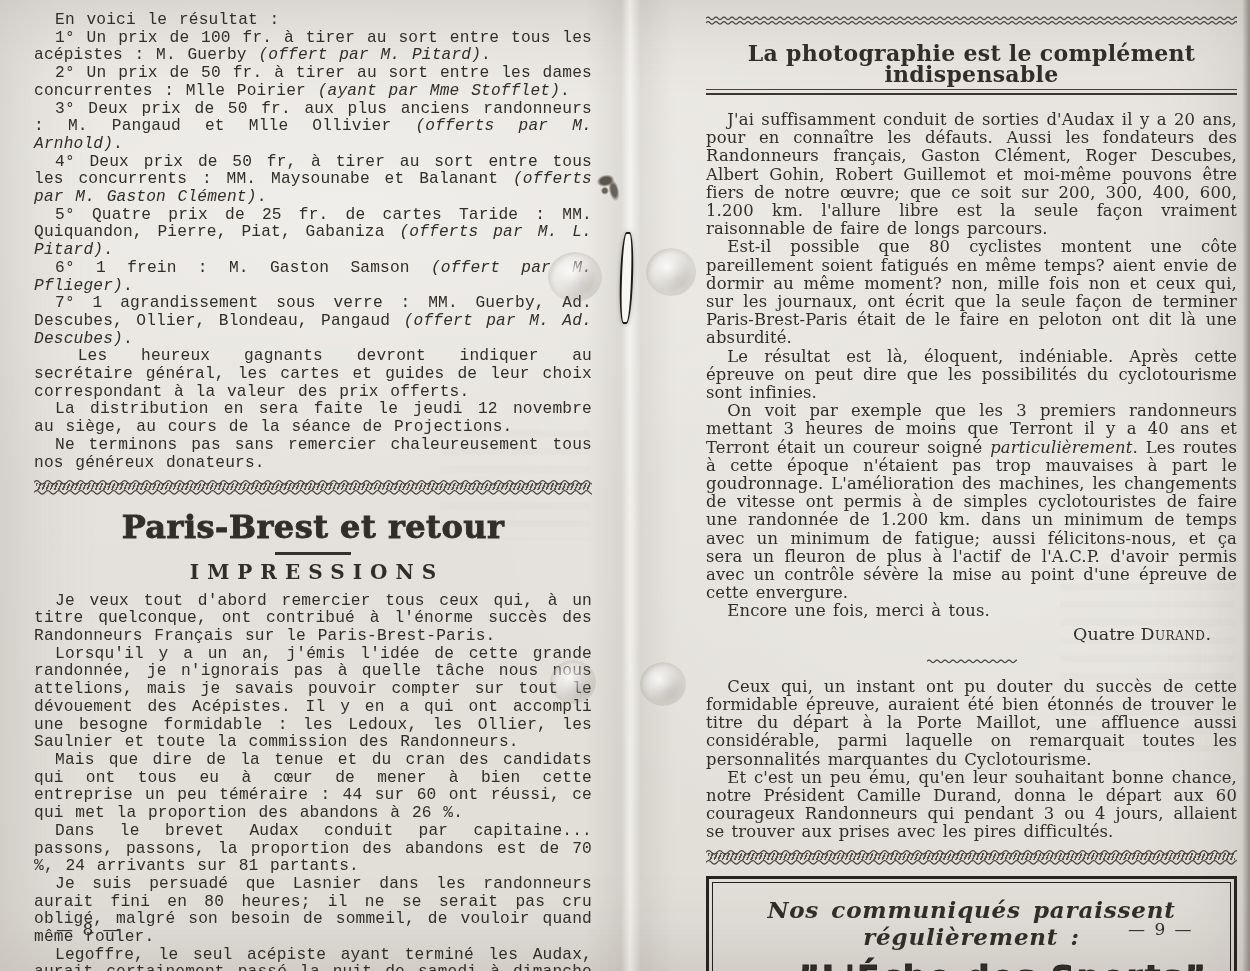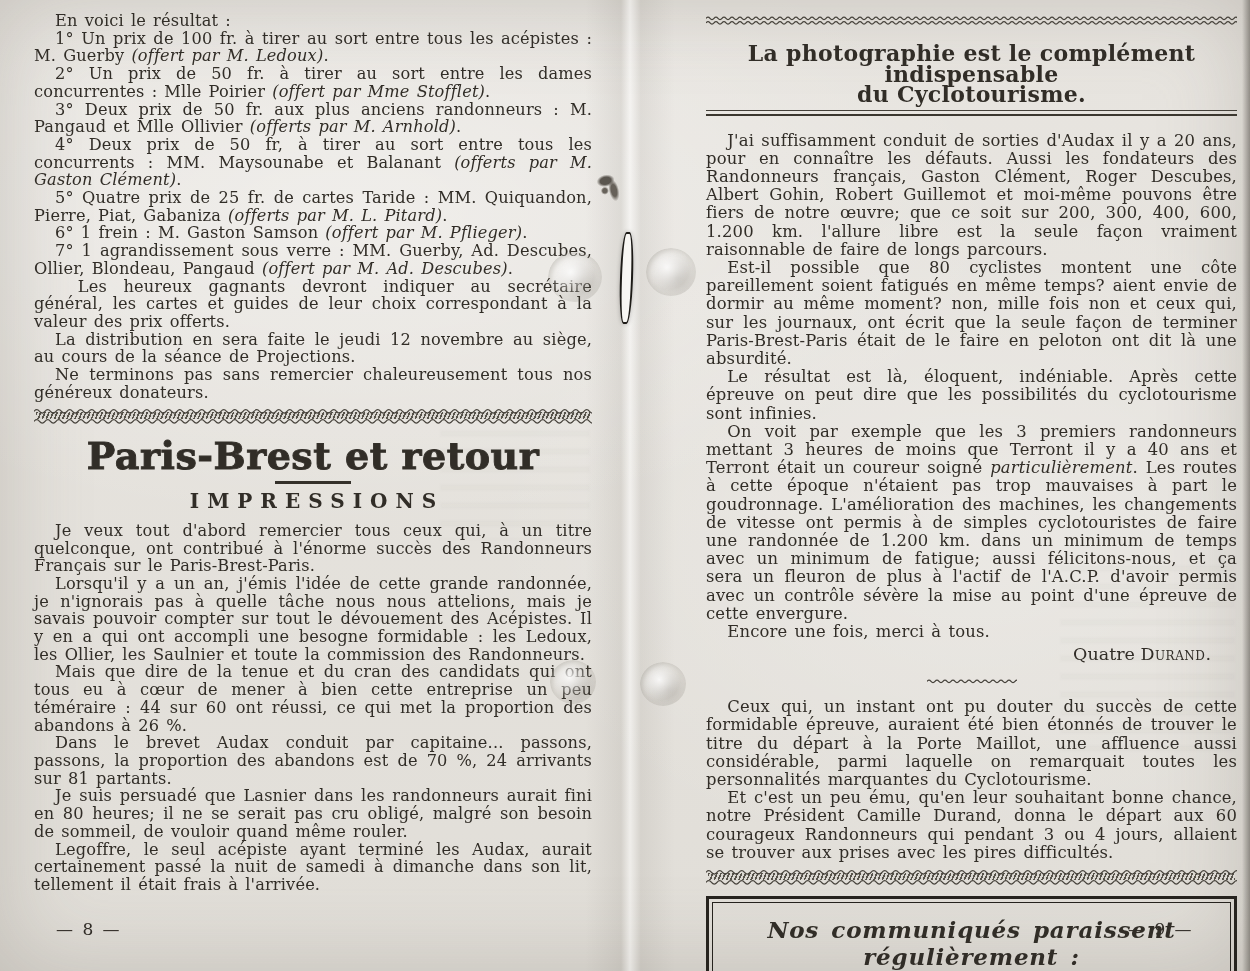--- a/index.html
+++ b/index.html
@@ -9,33 +9,33 @@
     background:
       radial-gradient(1100px 520px at 28% 22%, rgba(255,255,255,0.38), rgba(255,255,255,0) 60%),
       radial-gradient(900px 620px at 78% 55%, rgba(255,255,255,0.25), rgba(255,255,255,0) 55%),
       linear-gradient(#e8e5e0,#e1ded8);
     box-shadow: inset 0 0 90px rgba(110,104,94,0.28);
   }
   
   .left-col{position:absolute;left:34px;top:12px;width:558px;}
   .right-col{position:absolute;left:706px;top:12px;width:531px;}
   .para{margin:0;text-indent:1.3em;text-align:justify;word-spacing:0.11em;letter-spacing:0.01em;}
-  .left-col .para{font-size:16.2px;line-height:17.7px;}
+  .left-col .para{font-size:16.2px;line-height:17.7px;font-family:Liberation Mono, monospace;}
   .right-col .para{font-size:16.4px;line-height:18.2px;}
   .para.bigind{text-indent:2.7em;}
   .it{font-style:italic;}
   .sc{font-variant:small-caps;letter-spacing:0.5px;}
   
   .fancy-divider{margin-top:6px;}
   .fancy-divider svg{display:block;}
   .hatch{height:7px;margin:-2px 2px;background:repeating-linear-gradient(112deg,#57534b 0 1.6px,#dbd8d2 1.6px 3.8px);}
   .wavy-top{margin-bottom:-3px;}
   .wave path{stroke:#47433c;stroke-width:1.25;fill:none;}
   
-  .pb-title{margin:10px 0 0;text-align:center;font-size:38px;line-height:42px;font-weight:bold;
+  .pb-title{margin:10px 0 0;text-align:center;font-size:32px;line-height:42px;font-weight:bold;
     letter-spacing:0.5px;-webkit-text-stroke:0.9px #34302a;}
   .title-rule{width:76px;height:2.4px;background:#34302a;margin:4px auto 6px;}
   .impressions{margin:0 0 10px;text-align:center;font-size:20px;line-height:22px;font-weight:bold;letter-spacing:8px;text-indent:8px;}
   
   .rp-header{margin-top:12px;text-align:center;font-weight:bold;font-size:22px;line-height:20.5px;letter-spacing:0.3px;}
   .double-rule{margin-top:5px;margin-bottom:16px;height:3px;border-top:1.4px solid #45413a;border-bottom:2.6px solid #3b372f;}
   .sig{margin-top:3px;text-align:right;padding-right:26px;font-size:17.5px;}
   .squiggle-wrap{text-align:center;margin:6px 0 9px;}
   .squiggle-wrap svg{display:inline-block;}
   
@@ -71,22 +71,22 @@
     background:repeating-linear-gradient(rgba(112,106,95,0.055) 0 7px, rgba(0,0,0,0) 7px 18px);}
 </style>
 </head>
 <body>
 
 <div class="scan">
 
   <div class="left-col">
     <div>
         <p class="para"><span>En voici le résultat :</span></p>
-        <p class="para"><span>1° Un prix de 100 fr. à tirer au sort entre tous les acépistes : M. Guerby </span><span class="it">(offert par M. Ledoux)</span><span>.</span></p>
-        <p class="para"><span>2° Un prix de 50 fr. à tirer au sort entre les dames concurrentes : Mlle Poirier </span><span class="it">(offert par Mme Stofflet)</span><span>.</span></p>
+        <p class="para"><span>1° Un prix de 100 fr. à tirer au sort entre tous les acépistes : M. Guerby </span><span class="it">(offert par M. Pitard)</span><span>.</span></p>
+        <p class="para"><span>2° Un prix de 50 fr. à tirer au sort entre les dames concurrentes : Mlle Poirier </span><span class="it">(ayant par Mme Stofflet)</span><span>.</span></p>
         <p class="para"><span>3° Deux prix de 50 fr. aux plus anciens randonneurs : M. Pangaud et Mlle Ollivier </span><span class="it">(offerts par M. Arnhold)</span><span>.</span></p>
         <p class="para"><span>4° Deux prix de 50 fr, à tirer au sort entre tous les concurrents : MM. Maysounabe et Balanant </span><span class="it">(offerts par M. Gaston Clément)</span><span>.</span></p>
         <p class="para"><span>5° Quatre prix de 25 fr. de cartes Taride : MM. Quiquandon, Pierre, Piat, Gabaniza </span><span class="it">(offerts par M. L. Pitard)</span><span>.</span></p>
         <p class="para"><span>6° 1 frein : M. Gaston Samson </span><span class="it">(offert par M. Pflieger)</span><span>.</span></p>
         <p class="para"><span>7° 1 agrandissement sous verre : MM. Guerby, Ad. Descubes, Ollier, Blondeau, Pangaud </span><span class="it">(offert par M. Ad. Descubes)</span><span>.</span></p>
         <p class="para bigind"><span>Les heureux gagnants devront indiquer au secrétaire général, les cartes et guides de leur choix correspondant à la valeur des prix offerts.</span></p>
         <p class="para"><span>La distribution en sera faite le jeudi 12 novembre au siège, au cours de la séance de Projections.</span></p>
         <p class="para"><span>Ne terminons pas sans remercier chaleureusement tous nos généreux donateurs.</span></p>
       </div>
 
@@ -117,21 +117,20 @@
   <div class="pagenum pn-left">— 8 —</div>
 
   <div class="right-col">
     <svg class="wave" width="531" height="12" viewBox="0 0 531 12">
       <path d="M0 3.4 q2 -2.4 4 0 q2 2.4 4 0 q2 -2.4 4 0 q2 2.4 4 0 q2 -2.4 4 0 q2 2.4 4 0 q2 -2.4 4 0 q2 2.4 4 0 q2 -2.4 4 0 q2 2.4 4 0 q2 -2.4 4 0 q2 2.4 4 0 q2 -2.4 4 0 q2 2.4 4 0 q2 -2.4 4 0 q2 2.4 4 0 q2 -2.4 4 0 q2 2.4 4 0 q2 -2.4 4 0 q2 2.4 4 0 q2 -2.4 4 0 q2 2.4 4 0 q2 -2.4 4 0 q2 2.4 4 0 q2 -2.4 4 0 q2 2.4 4 0 q2 -2.4 4 0 q2 2.4 4 0 q2 -2.4 4 0 q2 2.4 4 0 q2 -2.4 4 0 q2 2.4 4 0 q2 -2.4 4 0 q2 2.4 4 0 q2 -2.4 4 0 q2 2.4 4 0 q2 -2.4 4 0 q2 2.4 4 0 q2 -2.4 4 0 q2 2.4 4 0 q2 -2.4 4 0 q2 2.4 4 0 q2 -2.4 4 0 q2 2.4 4 0 q2 -2.4 4 0 q2 2.4 4 0 q2 -2.4 4 0 q2 2.4 4 0 q2 -2.4 4 0 q2 2.4 4 0 q2 -2.4 4 0 q2 2.4 4 0 q2 -2.4 4 0 q2 2.4 4 0 q2 -2.4 4 0 q2 2.4 4 0 q2 -2.4 4 0 q2 2.4 4 0 q2 -2.4 4 0 q2 2.4 4 0 q2 -2.4 4 0 q2 2.4 4 0 q2 -2.4 4 0 q2 2.4 4 0 q2 -2.4 4 0 q2 2.4 4 0 q2 -2.4 4 0 q2 2.4 4 0 q2 -2.4 4 0 q2 2.4 4 0 q2 -2.4 4 0 q2 2.4 4 0 q2 -2.4 4 0 q2 2.4 4 0 q2 -2.4 4 0 q2 2.4 4 0 q2 -2.4 4 0 q2 2.4 4 0 q2 -2.4 4 0 q2 2.4 4 0 q2 -2.4 4 0 q2 2.4 4 0 q2 -2.4 4 0 q2 2.4 4 0 q2 -2.4 4 0 q2 2.4 4 0 q2 -2.4 4 0 q2 2.4 4 0 q2 -2.4 4 0 q2 2.4 4 0 q2 -2.4 4 0 q2 2.4 4 0 q2 -2.4 4 0 q2 2.4 4 0 q2 -2.4 4 0 q2 2.4 4 0 q2 -2.4 4 0 q2 2.4 4 0 q2 -2.4 4 0 q2 2.4 4 0 q2 -2.4 4 0 q2 2.4 4 0 q2 -2.4 4 0 q2 2.4 4 0 q2 -2.4 4 0 q2 2.4 4 0 q2 -2.4 4 0 q2 2.4 4 0 q2 -2.4 4 0 q2 2.4 4 0 q2 -2.4 4 0 q2 2.4 4 0 q2 -2.4 4 0 q2 2.4 4 0 q2 -2.4 4 0 q2 2.4 4 0 q2 -2.4 4 0 q2 2.4 4 0 q2 -2.4 4 0 q2 2.4 4 0 q2 -2.4 4 0 q2 2.4 4 0 q2 -2.4 4 0 q2 2.4 4 0 q2 -2.4 4 0 q2 2.4 4 0 q2 -2.4 4 0 q2 2.4 4 0 q2 -2.4 4 0 q2 2.4 4 0 q2 -2.4 4 0 q2 2.4 4 0 q2 -2.4 4 0 q2 2.4 4 0"></path>
       <path transform="translate(0,4.5)" d="M0 3.4 q2 -2.4 4 0 q2 2.4 4 0 q2 -2.4 4 0 q2 2.4 4 0 q2 -2.4 4 0 q2 2.4 4 0 q2 -2.4 4 0 q2 2.4 4 0 q2 -2.4 4 0 q2 2.4 4 0 q2 -2.4 4 0 q2 2.4 4 0 q2 -2.4 4 0 q2 2.4 4 0 q2 -2.4 4 0 q2 2.4 4 0 q2 -2.4 4 0 q2 2.4 4 0 q2 -2.4 4 0 q2 2.4 4 0 q2 -2.4 4 0 q2 2.4 4 0 q2 -2.4 4 0 q2 2.4 4 0 q2 -2.4 4 0 q2 2.4 4 0 q2 -2.4 4 0 q2 2.4 4 0 q2 -2.4 4 0 q2 2.4 4 0 q2 -2.4 4 0 q2 2.4 4 0 q2 -2.4 4 0 q2 2.4 4 0 q2 -2.4 4 0 q2 2.4 4 0 q2 -2.4 4 0 q2 2.4 4 0 q2 -2.4 4 0 q2 2.4 4 0 q2 -2.4 4 0 q2 2.4 4 0 q2 -2.4 4 0 q2 2.4 4 0 q2 -2.4 4 0 q2 2.4 4 0 q2 -2.4 4 0 q2 2.4 4 0 q2 -2.4 4 0 q2 2.4 4 0 q2 -2.4 4 0 q2 2.4 4 0 q2 -2.4 4 0 q2 2.4 4 0 q2 -2.4 4 0 q2 2.4 4 0 q2 -2.4 4 0 q2 2.4 4 0 q2 -2.4 4 0 q2 2.4 4 0 q2 -2.4 4 0 q2 2.4 4 0 q2 -2.4 4 0 q2 2.4 4 0 q2 -2.4 4 0 q2 2.4 4 0 q2 -2.4 4 0 q2 2.4 4 0 q2 -2.4 4 0 q2 2.4 4 0 q2 -2.4 4 0 q2 2.4 4 0 q2 -2.4 4 0 q2 2.4 4 0 q2 -2.4 4 0 q2 2.4 4 0 q2 -2.4 4 0 q2 2.4 4 0 q2 -2.4 4 0 q2 2.4 4 0 q2 -2.4 4 0 q2 2.4 4 0 q2 -2.4 4 0 q2 2.4 4 0 q2 -2.4 4 0 q2 2.4 4 0 q2 -2.4 4 0 q2 2.4 4 0 q2 -2.4 4 0 q2 2.4 4 0 q2 -2.4 4 0 q2 2.4 4 0 q2 -2.4 4 0 q2 2.4 4 0 q2 -2.4 4 0 q2 2.4 4 0 q2 -2.4 4 0 q2 2.4 4 0 q2 -2.4 4 0 q2 2.4 4 0 q2 -2.4 4 0 q2 2.4 4 0 q2 -2.4 4 0 q2 2.4 4 0 q2 -2.4 4 0 q2 2.4 4 0 q2 -2.4 4 0 q2 2.4 4 0 q2 -2.4 4 0 q2 2.4 4 0 q2 -2.4 4 0 q2 2.4 4 0 q2 -2.4 4 0 q2 2.4 4 0 q2 -2.4 4 0 q2 2.4 4 0 q2 -2.4 4 0 q2 2.4 4 0 q2 -2.4 4 0 q2 2.4 4 0 q2 -2.4 4 0 q2 2.4 4 0 q2 -2.4 4 0 q2 2.4 4 0 q2 -2.4 4 0 q2 2.4 4 0 q2 -2.4 4 0 q2 2.4 4 0 q2 -2.4 4 0 q2 2.4 4 0 q2 -2.4 4 0 q2 2.4 4 0 q2 -2.4 4 0 q2 2.4 4 0"></path>
     </svg>
 
     <div class="rp-header">
       <div>La photographie est le complément indispensable</div>
-      <div>du Cyclotourisme.</div>
     </div>
     <div class="double-rule"></div>
 
     <div>
         <p class="para"><span>J'ai suffisamment conduit de sorties d'Audax il y a 20 ans, pour en connaître les défauts. Aussi les fondateurs des Randonneurs français, Gaston Clément, Roger Descubes, Albert Gohin, Robert Guillemot et moi-même pouvons être fiers de notre œuvre; que ce soit sur 200, 300, 400, 600, 1.200 km. l'allure libre est la seule façon vraiment raisonnable de faire de longs parcours.</span></p>
         <p class="para"><span>Est-il possible que 80 cyclistes montent une côte pareillement soient fatigués en même temps? aient envie de dormir au même moment? non, mille fois non et ceux qui, sur les journaux, ont écrit que la seule façon de terminer Paris-Brest-Paris était de le faire en peloton ont dit là une absurdité.</span></p>
         <p class="para"><span>Le résultat est là, éloquent, indéniable. Après cette épreuve on peut dire que les possibilités du cyclotourisme sont infinies.</span></p>
         <p class="para"><span>On voit par exemple que les 3 premiers randonneurs mettant 3 heures de moins que Terront il y a 40 ans et Terront était un coureur soigné </span><span class="it">particulièrement</span><span>. Les routes à cette époque n'étaient pas trop mauvaises à part le goudronnage. L'amélioration des machines, les changements de vitesse ont permis à de simples cyclotouristes de faire une randonnée de 1.200 km. dans un minimum de temps avec un minimum de fatigue; aussi félicitons-nous, et ça sera un fleuron de plus à l'actif de l'A.C.P. d'avoir permis avec un contrôle sévère la mise au point d'une épreuve de cette envergure.</span></p>
         <p class="para"><span>Encore une fois, merci à tous.</span></p>
       </div>

